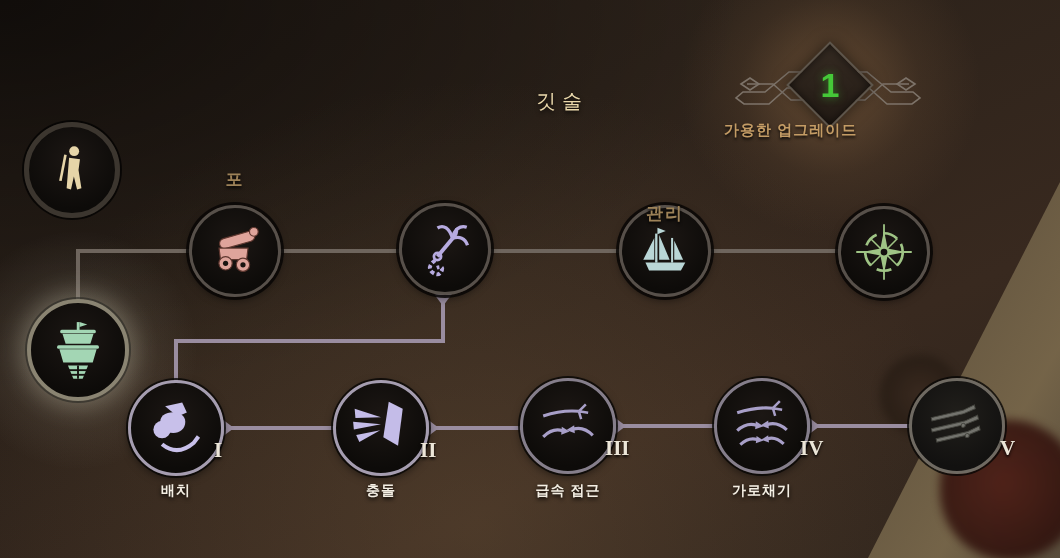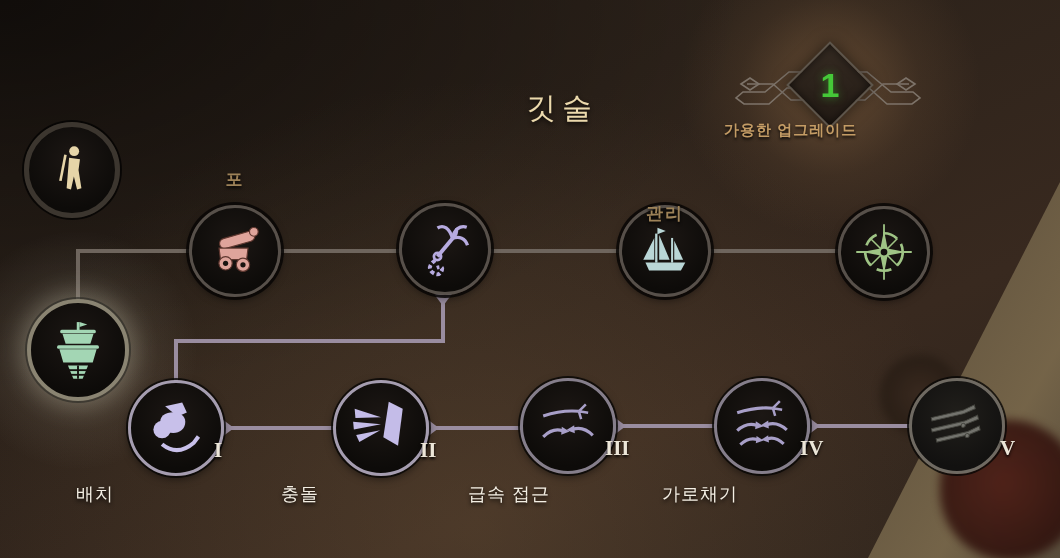--- a/index.html
+++ b/index.html
@@ -17,21 +17,21 @@
   .map-corner{position:absolute;left:868px;top:182px;width:192px;height:376px;
     background:linear-gradient(120deg,#564a38 0%,#6e5f46 40%,#7d6c4e 70%,#5e5240 100%);
     clip-path:polygon(100% 0, 0 100%, 100% 100%);opacity:.88;}
   .seal{position:absolute;left:940px;top:420px;width:140px;height:140px;border-radius:48% 52% 50% 50%;
     background:radial-gradient(circle at 45% 45%, #4a1812, #2c0e0a 70%);filter:blur(5px);opacity:.85;}
   .seal-small{position:absolute;left:880px;top:355px;width:80px;height:80px;border-radius:50%;
     background:radial-gradient(circle, #3a2a20, #241a12 75%);filter:blur(4px);opacity:.8;}
 
   
   .page-title{position:absolute;left:462px;top:88px;width:200px;text-align:center;
-    font-size:30px;letter-spacing:6px;color:#ebd9ac;text-shadow:0 2px 4px rgba(0,0,0,.8);}
+    font-size:20px;letter-spacing:6px;color:#ebd9ac;text-shadow:0 2px 4px rgba(0,0,0,.8);}
 
   
   .flourish{position:absolute;left:733px;top:56px;}
   .diamond{position:absolute;left:799px;top:54px;width:58px;height:58px;transform:rotate(45deg);
     background:linear-gradient(135deg,#352b22,#221a14);border:2px solid #5d554b;
     box-shadow:0 0 16px rgba(0,0,0,.55), inset 0 0 10px rgba(0,0,0,.6);}
   .diamond span{position:absolute;inset:0;display:flex;align-items:center;justify-content:center;
     transform:rotate(-45deg);font-size:34px;font-weight:bold;color:#45c838;
     text-shadow:0 0 8px rgba(70,200,56,.55);}
   .upg-label{position:absolute;left:724px;top:121px;width:208px;text-align:left;
@@ -69,22 +69,22 @@
   
   .cat-label{position:absolute;z-index:3;width:160px;text-align:center;font-size:17px;
     font-weight:bold;letter-spacing:2px;color:#9d8258;text-shadow:0 2px 3px rgba(0,0,0,.85);}
   .cat-label.selected{color:#f0e8d6;}
   .cl0{left:155px;top:168px;} .cl1{left:365px;top:166px;}
   .cl2{left:585px;top:168px;margin-top:34px;} .cl3{left:804px;top:168px;}
   .numeral{position:absolute;z-index:3;font-family:"Liberation Serif","DejaVu Serif",serif;
     font-size:21px;font-weight:bold;color:#ece6d8;text-shadow:0 2px 3px rgba(0,0,0,.9);}
   .n0{left:214px;top:438px;} .n1{left:420px;top:438px;} .n2{left:605px;top:436px;}
   .n3{left:800px;top:436px;} .n4{left:1000px;top:436px;}
-  .skill-label{position:absolute;z-index:3;width:200px;font-size:18px;
-    font-weight:normal;letter-spacing:1px;color:#f4efe4;text-shadow:0 2px 4px rgba(0,0,0,.9);top:482px;}
+  .skill-label{position:absolute;z-index:3;width:200px;text-align:center;font-size:14px;
+    font-weight:bold;letter-spacing:1px;color:#f4efe4;text-shadow:0 2px 4px rgba(0,0,0,.9);top:482px;}
   .sl0{left:76px;} .sl1{left:281px;} .sl2{left:468px;} .sl3{left:662px;} .sl4{left:857px;}
 </style>
 </head>
 <body>
 
 <div class="stage">
 
   <div class="map-corner"></div>
   <div class="seal-small"></div>
   <div class="seal"></div>

